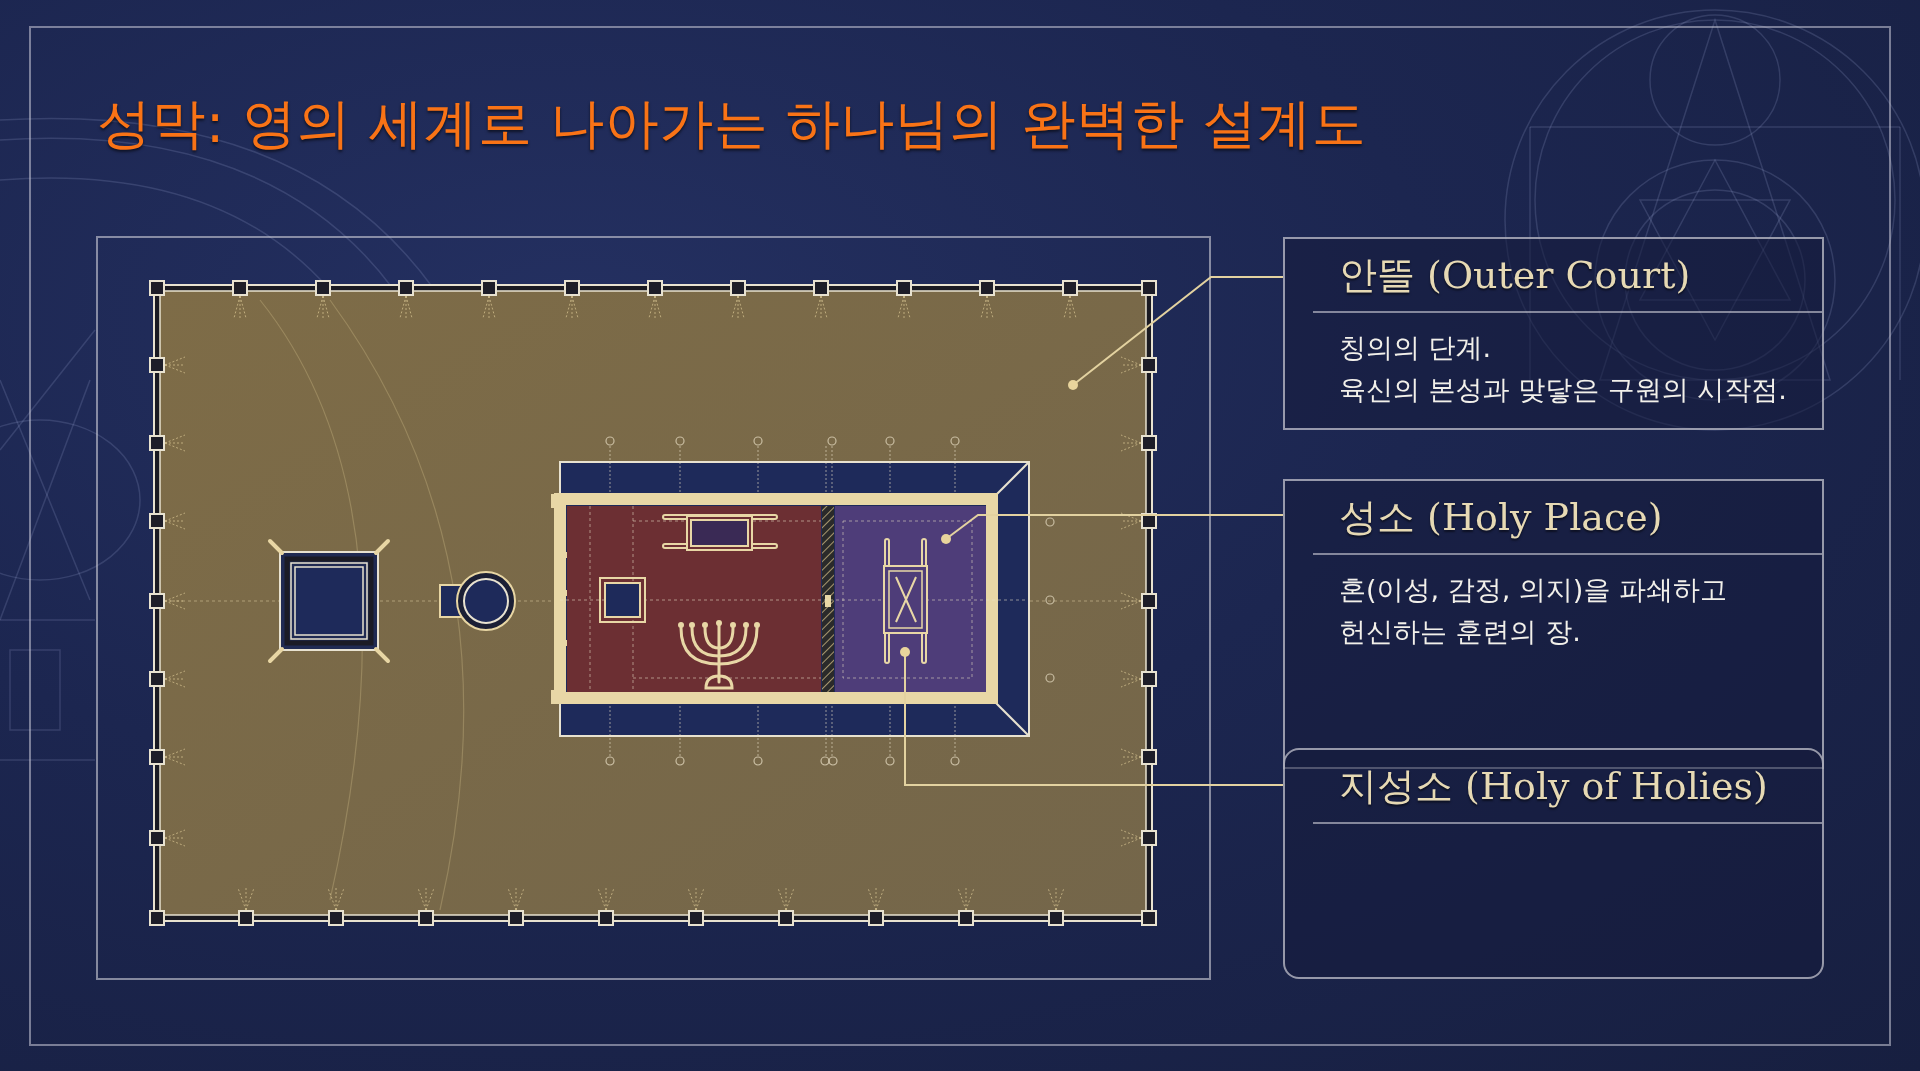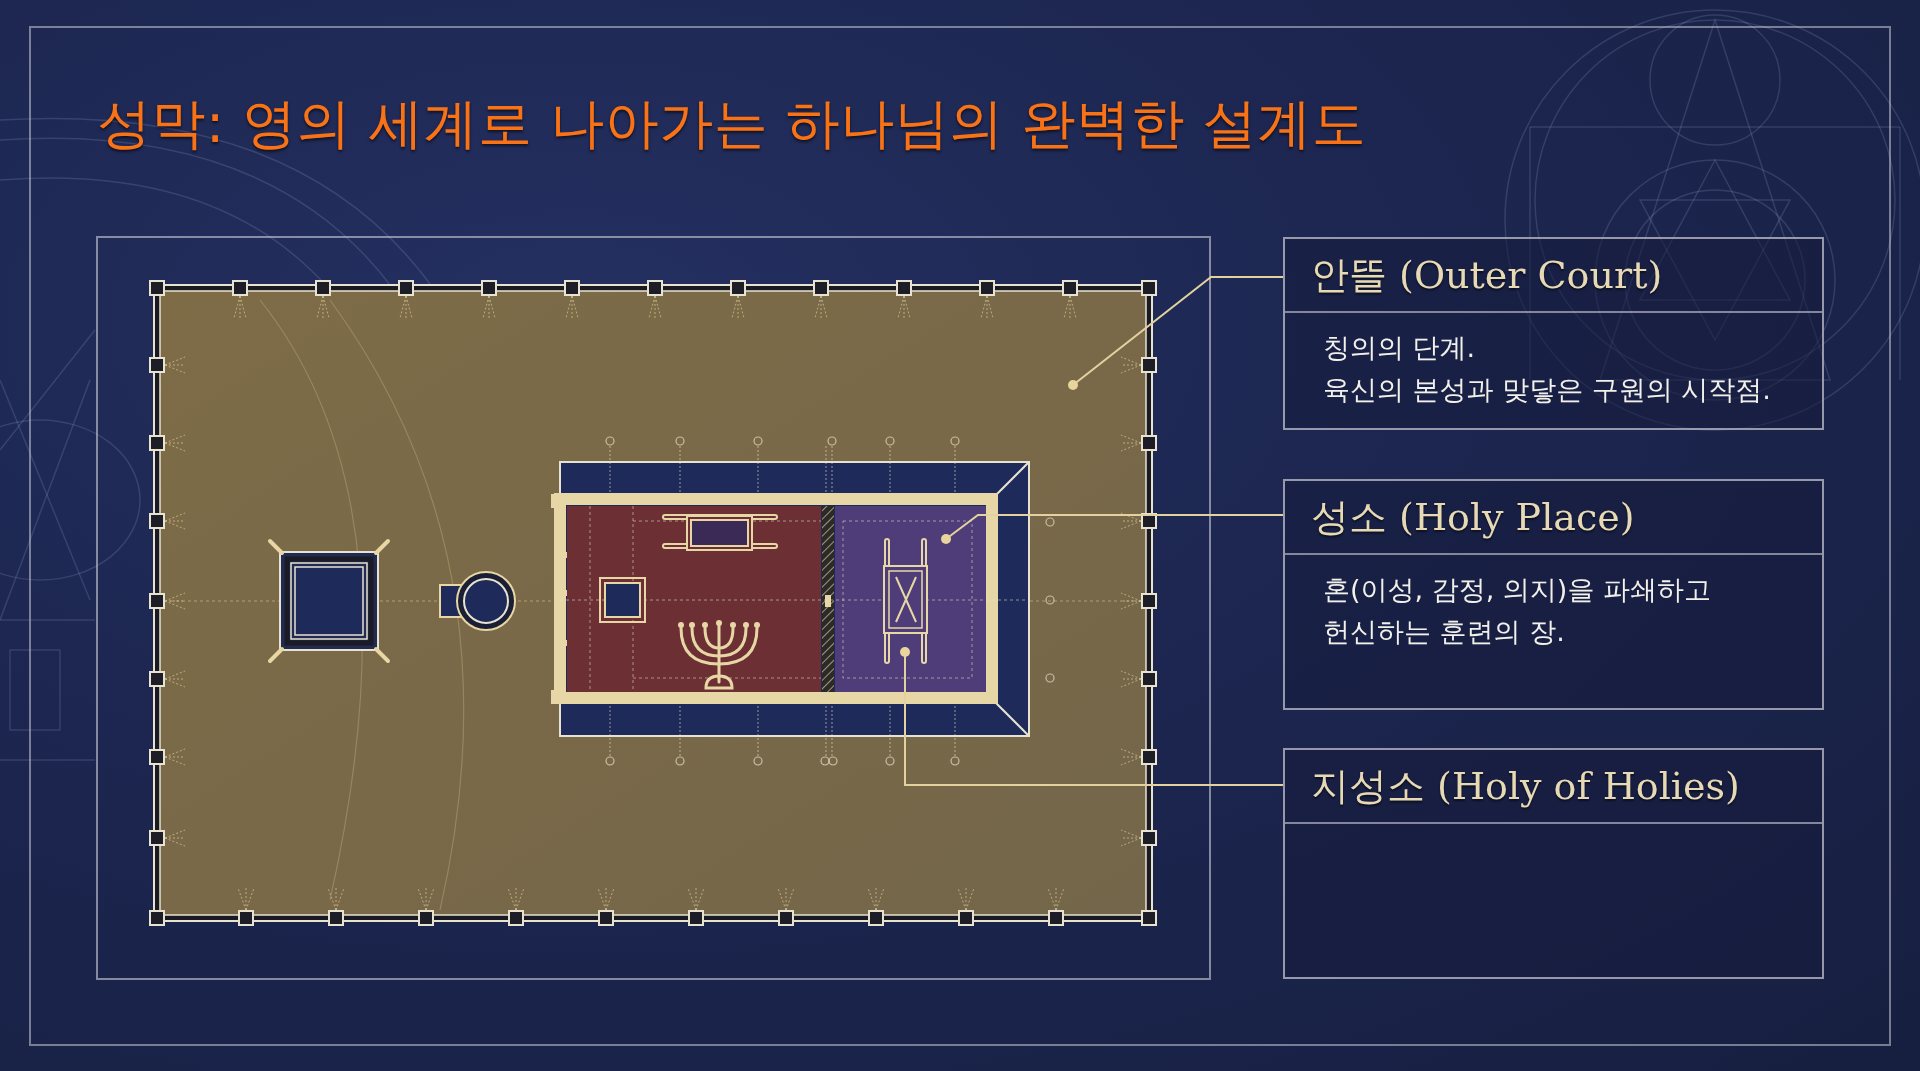--- a/index.html
+++ b/index.html
@@ -4,25 +4,25 @@
 <style>
   html,body{margin:0;padding:0;}
   body{width:1920px;height:1071px;overflow:hidden;background:#1b2448;position:relative;
        font-family:"DejaVu Sans","Liberation Sans",sans-serif;}
   .bg{position:absolute;inset:0;background:radial-gradient(ellipse at 30% 30%,#243061 0%,#1c2650 45%,#171f40 100%);}
   .bgsvg{position:absolute;left:0;top:0;}
   .slide-frame{position:absolute;left:29px;top:26px;width:1862px;height:1020px;border:2px solid rgba(200,200,215,0.55);box-sizing:border-box;}
   .title{position:absolute;left:97px;top:88px;font-size:54px;color:#f97316;letter-spacing:0.5px;
          text-shadow:0 2px 3px rgba(0,0,0,0.6);white-space:nowrap;font-family:"DejaVu Sans",sans-serif;}
   .diagram{position:absolute;left:0;top:0;}
-  .box{position:absolute;left:1283px;width:541px;border:2px solid rgba(205,205,215,0.7);box-sizing:border-box;background:rgba(22,28,60,0.55);}
+  .box{position:absolute;left:1283px;width:541px;border:2px solid rgba(205,205,215,0.7);box-sizing:border-box;background:rgba(22,28,60,0.55);padding-left:28px;}
   .box-head{height:72px;border-bottom:2px solid rgba(205,205,215,0.6);display:flex;align-items:center;padding-left:26px;
             font-family:"DejaVu Serif","Liberation Serif",serif;font-size:38px;color:#e6d9b4;text-shadow:0 2px 2px rgba(0,0,0,0.5);}
   .box-body{padding:14px 26px 0 26px;color:#f2f0ea;font-size:27px;line-height:42px;}
-  .box-body div{white-space:nowrap;margin-left:12px;}
+  .box-body div{white-space:nowrap;}
 </style>
 </head>
 <body>
 
 <div class="bg"></div>
 
 <svg class="bgsvg" width="1920" height="1071">
   <g fill="none" stroke="rgba(170,185,225,0.18)" stroke-width="1.5">
     <circle cx="1715" cy="200" r="180"></circle>
     <circle cx="1715" cy="280" r="120"></circle>
@@ -293,25 +293,25 @@
 </svg>
 
 <div class="box" style="top:237px;height:193px;">
   <div class="box-head">안뜰 (Outer Court)</div>
   <div class="box-body">
     <div>칭의의 단계.</div>
     <div>육신의 본성과 맞닿은 구원의 시작점.</div>
   </div>
 </div>
 
-<div class="box" style="top:479px;height:231px;">
+<div class="box" style="top:479px;height:290px;">
   <div class="box-head">성소 (Holy Place)</div>
   <div class="box-body">
     <div>혼(이성, 감정, 의지)을 파쇄하고</div>
     <div>헌신하는 훈련의 장.</div>
   </div>
 </div>
 
-<div class="box" style="top:748px;height:231px;">
+<div class="box" style="top:748px;height:231px;border-radius:16px;">
   <div class="box-head">지성소 (Holy of Holies)</div>
   <div class="box-body">
   </div>
 </div>
 
 </body></html>

